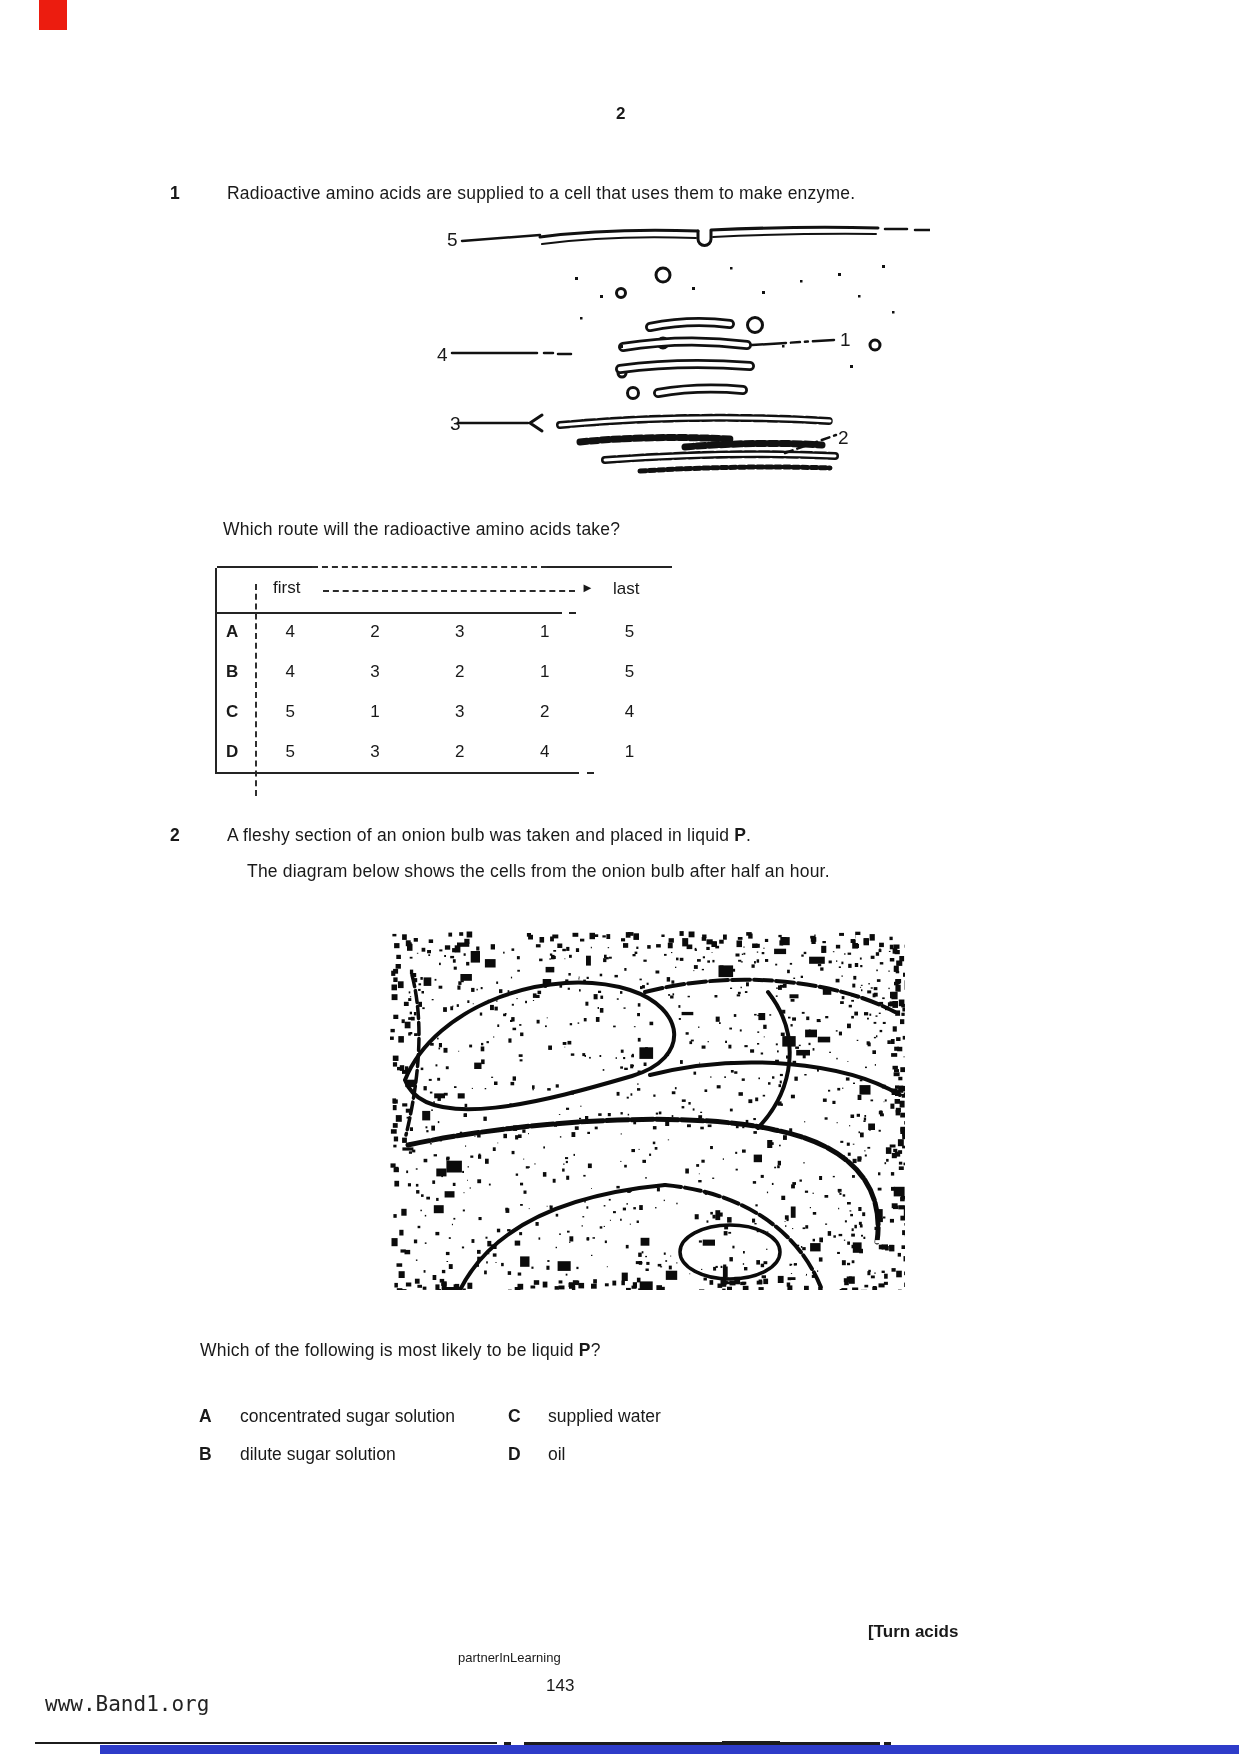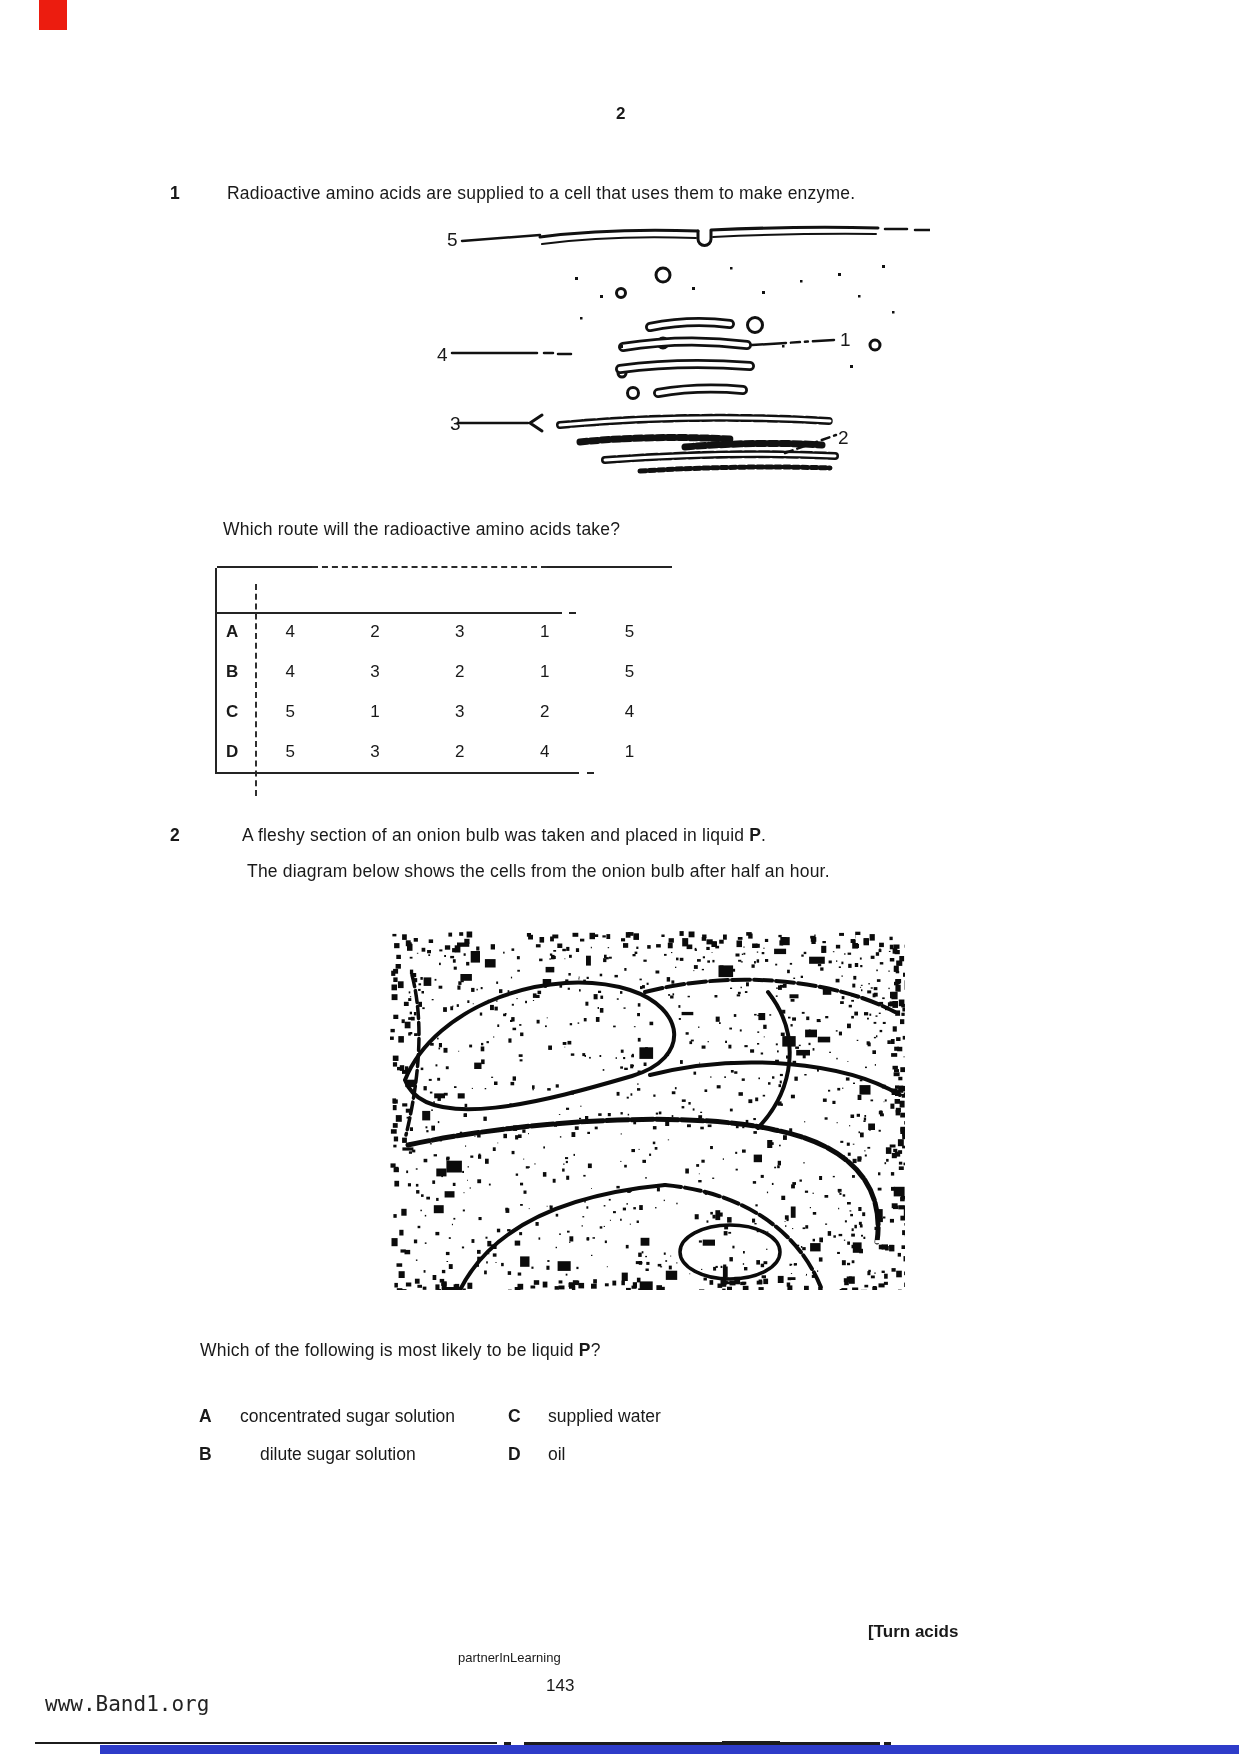--- a/index.html
+++ b/index.html
@@ -127,20 +127,26 @@
 <div class="abs dlabel" style="left:450px;top:413px;">3</div>
 <div class="abs dlabel" style="left:840px;top:329px;">1</div>
 <div class="abs dlabel" style="left:838px;top:427px;">2</div>
 
 <div class="abs stem" style="left:223px;top:519px;">Which route will the radioactive amino acids take?</div>
 
 <div class="abs rt">
   <div class="abs rt-topseg" style="left:0;width:95px;"></div>
   <div class="abs rt-topdash" style="left:95px;width:235px;"></div>
   <div class="abs rt-topseg" style="left:330px;width:125px;"></div>
+  <div class="abs rt-header">
+    <span class="abs rt-first">first</span>
+    <span class="abs rt-dash"></span>
+    <span class="abs rt-arrow">►</span>
+    <span class="abs rt-last">last</span>
+  </div>
   <div class="abs rt-underline"></div>
   <div class="abs rt-underdot" style="left:352px;"></div>
   <div class="abs rt-divider"></div>
 
   <div class="abs rt-row" style="top:44px;">
     <span class="rt-letter">A</span>
     <span class="rt-val">4</span>
     <span class="rt-val">2</span>
     <span class="rt-val">3</span>
     <span class="rt-val">1</span>
@@ -168,21 +174,21 @@
     <span class="rt-val">3</span>
     <span class="rt-val">2</span>
     <span class="rt-val">4</span>
     <span class="rt-val">1</span>
   </div>
   <div class="abs rt-bottom"></div>
   <div class="abs rt-underdot" style="left:370px;top:204px;"></div>
 </div>
 
 <div class="abs qnum" style="left:170px;top:825px;">2</div>
-<div class="abs stem" style="left:227px;top:825px;margin-left:15px;"><span>A fleshy section of an onion bulb was taken and placed in liquid </span><span class="boldP">P</span><span>.</span></div>
+<div class="abs stem" style="left:227px;top:825px;"><span>A fleshy section of an onion bulb was taken and placed in liquid </span><span class="boldP">P</span><span>.</span></div>
 <div class="abs stem" style="left:227px;top:861px;margin-left:20px;">The diagram below shows the cells from the onion bulb after half an hour.</div>
 
 <div class="abs" style="left:390px;top:930px;width:515px;height:360px;">
   <svg id="onion-noise" width="515" height="360" viewBox="0 0 515 360">
     <rect x="0" y="0" width="515" height="360" fill="#ffffff"></rect>
     <g id="onion-walls" stroke="#0b0b0b" fill="none" stroke-linecap="round">
       <path d="M15,150 C45,75 160,35 240,60 C295,78 302,128 242,146 C160,170 35,205 15,150" stroke-width="4"></path>
       <path d="M255,62 C340,40 440,48 505,82" stroke-width="4" stroke-dasharray="18 4"></path>
       <path d="M260,145 C350,122 455,132 510,165" stroke-width="4"></path>
       <path d="M18,215 C135,190 300,180 385,200 C460,215 495,255 487,312" stroke-width="5" stroke-dasharray="22 3"></path>
@@ -1396,21 +1402,21 @@
         <rect x="512.2" y="127.2" width="8.2" height="9.1" fill="#ffffff"></rect>
       </g>
   </svg>
 </div>
 
 <div class="abs stem" style="left:200px;top:1340px;"><span>Which of the following is most likely to be liquid </span><span class="boldP">P</span><span>?</span></div>
 
 <div class="abs opt-letter" style="left:199px;top:1406px;">A</div>
 <div class="abs opt-text" style="left:240px;top:1406px;text-align:center;">concentrated sugar solution</div>
 <div class="abs opt-letter" style="left:199px;top:1444px;">B</div>
-<div class="abs opt-text" style="left:240px;top:1444px;margin-left:20px;">dilute sugar solution</div>
+<div class="abs opt-text" style="left:240px;top:1444px;">dilute sugar solution</div>
 <div class="abs opt-letter" style="left:508px;top:1406px;">C</div>
 <div class="abs opt-text" style="left:548px;top:1406px;">supplied water</div>
 <div class="abs opt-letter" style="left:508px;top:1444px;">D</div>
 <div class="abs opt-text" style="left:548px;top:1444px;">oil</div>
 
 <div class="abs turnover" style="left:868px;top:1622px;">[Turn acids</div>
 <div class="abs partner" style="left:458px;top:1650px;">partnerInLearning</div>
 <div class="abs pageref" style="left:546px;top:1676px;">143</div>
 <div class="abs website" style="left:45px;top:1692px;">www.Band1.org</div>
 

